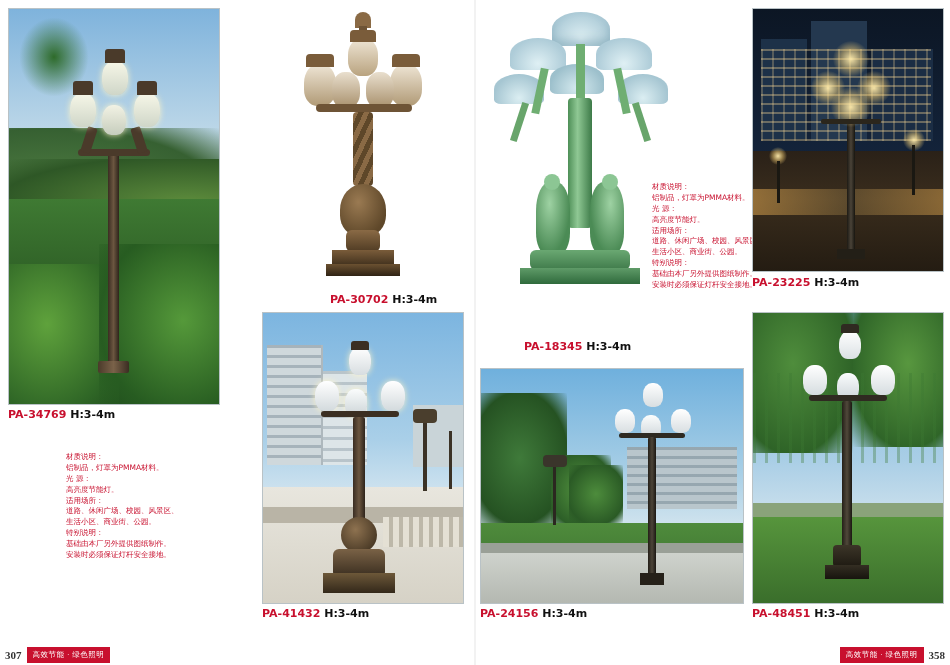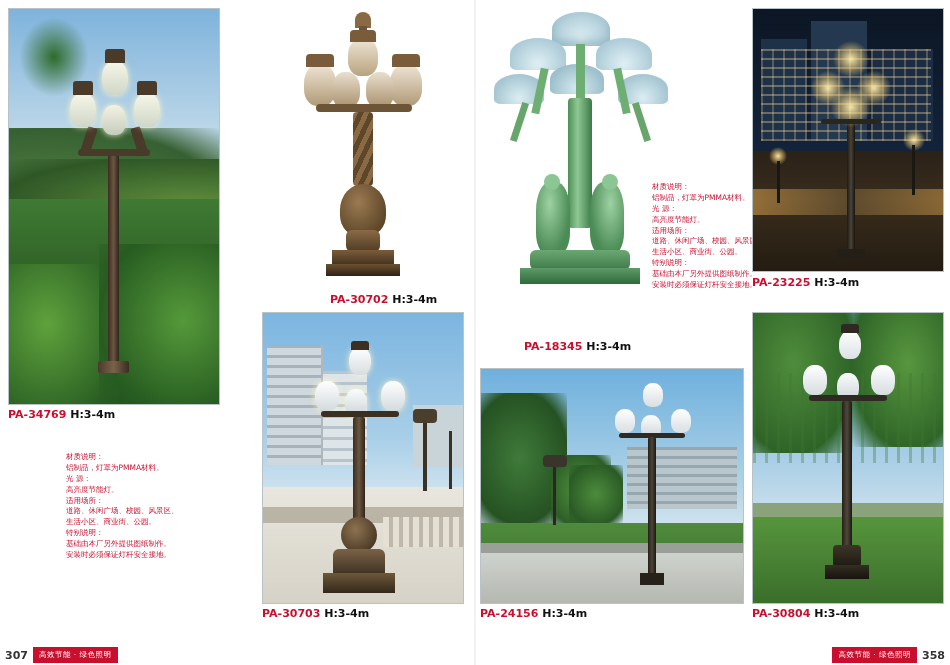--- a/index.html
+++ b/index.html
@@ -18,21 +18,21 @@
   .photo .ground{position:absolute;left:0;bottom:0;right:0;height:45%;}
 
   .caption{position:absolute;font-size:11px;font-weight:bold;color:#c8102e;white-space:nowrap;}
   .caption .h{color:#111;font-weight:bold;}
 
   
   .spec{position:absolute;font-size:7.5px;line-height:1.45;color:#c8102e;width:130px;}
   .spec .ln{display:block;}
 
   
-  .footer-left,.footer-right{position:absolute;bottom:0;height:20px;display:flex;align-items:center;}
+  .footer-left,.footer-right{position:absolute;bottom:0;height:20px;display:flex;align-items:center;font-family:Liberation Serif, serif;}
   .footer-left{left:0;}
   .footer-right{right:0;}
   .pg{font-size:11px;color:#333;padding:0 5px;font-weight:bold;}
   .fbar{background:#c8102e;color:#fff;font-size:7.5px;padding:3px 6px;letter-spacing:.5px;}
 
   .gutter{position:absolute;left:474px;top:0;width:2px;height:665px;background:#f2f2f2;}
 
   
   .lamp{position:absolute;}
   .pole{position:absolute;background:linear-gradient(to right,#3a2d22,#6b5640,#2e241b);border-radius:2px;}
@@ -227,21 +227,21 @@
       <div style="position:absolute;left:36px;top:176px;width:36px;height:36px;background:radial-gradient(ellipse at 40% 35%,#8e7250,#4a3a26 75%);border-radius:50%;"></div>
       <div style="position:absolute;left:28px;top:208px;width:52px;height:26px;background:linear-gradient(#7a6246,#3e3122);border-radius:6px 6px 3px 3px;"></div>
       <div style="position:absolute;left:18px;top:232px;width:72px;height:20px;background:linear-gradient(#6d5839,#33281a);"></div>
     </div>
 
     <div style="position:absolute;left:160px;top:108px;width:4px;height:70px;background:#3b3226;"></div>
     <div style="position:absolute;left:150px;top:96px;width:24px;height:14px;background:#4a3e2d;border-radius:4px;"></div>
     <div style="position:absolute;left:186px;top:118px;width:3px;height:58px;background:#3b3226;"></div>
   </div>
   <div class="caption" style="left:262px;top:607px;">
-    <span>PA-30703</span>
+    <span>PA-41432</span>
     <span class="h">H:3-4m</span>
   </div>
 
   <div class="photo" style="left:480px;top:368px;width:262px;height:234px;">
     <div style="position:absolute;left:0;top:0;width:100%;height:68%;background:linear-gradient(#6fb0dd,#a8cfe6 65%,#d2e4ee);"></div>
 
     <div style="position:absolute;right:6px;top:78px;width:110px;height:62px;background:#b9c6cc;"></div>
     <div style="position:absolute;right:6px;top:78px;width:110px;height:62px;background:repeating-linear-gradient(to bottom,rgba(70,95,110,.3) 0 3px,rgba(0,0,0,0) 3px 9px);"></div>
 
     <div style="position:absolute;left:0px;top:24px;width:86px;height:130px;background:radial-gradient(ellipse at 45% 50%,#3f7a3a,#255222 72%,rgba(0,0,0,0));"></div>
@@ -286,21 +286,21 @@
       <div class="globe" style="left:6px;top:34px;width:24px;height:30px;background:linear-gradient(#ffffff,#d6dde0);box-shadow:none;"></div>
       <div class="globe" style="left:74px;top:34px;width:24px;height:30px;background:linear-gradient(#ffffff,#d6dde0);box-shadow:none;"></div>
       <div class="globe" style="left:40px;top:42px;width:22px;height:28px;background:linear-gradient(#fafcfd,#ccd4d8);box-shadow:none;"></div>
       <div class="arm" style="left:12px;top:64px;width:78px;height:6px;background:#2f2a21;border-radius:3px;"></div>
       <div class="pole" style="left:45px;top:70px;width:10px;height:150px;background:linear-gradient(to right,#241f18,#50483a,#1b1812);"></div>
       <div style="position:absolute;left:36px;top:214px;width:28px;height:22px;background:linear-gradient(#3c3528,#1e1a12);border-radius:4px;"></div>
       <div style="position:absolute;left:28px;top:234px;width:44px;height:14px;background:linear-gradient(#342e23,#17140e);"></div>
     </div>
   </div>
   <div class="caption" style="left:752px;top:607px;">
-    <span>PA-30804</span>
+    <span>PA-48451</span>
     <span class="h">H:3-4m</span>
   </div>
 
   <div class="footer-left">
     <span class="pg">307</span>
     <span class="fbar">高效节能 · 绿色照明</span>
   </div>
   <div class="footer-right">
     <span class="fbar">高效节能 · 绿色照明</span>
     <span class="pg">358</span>

